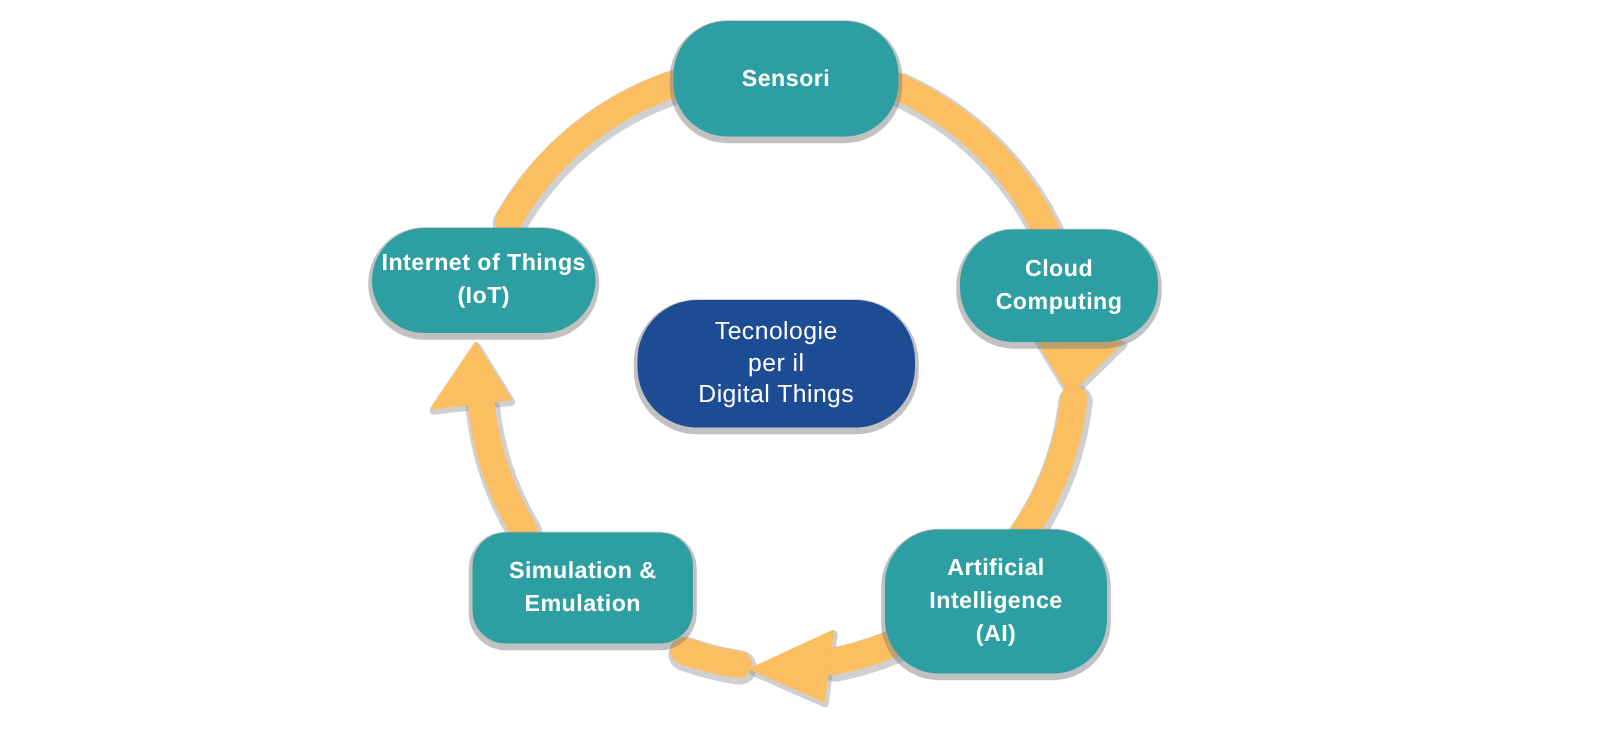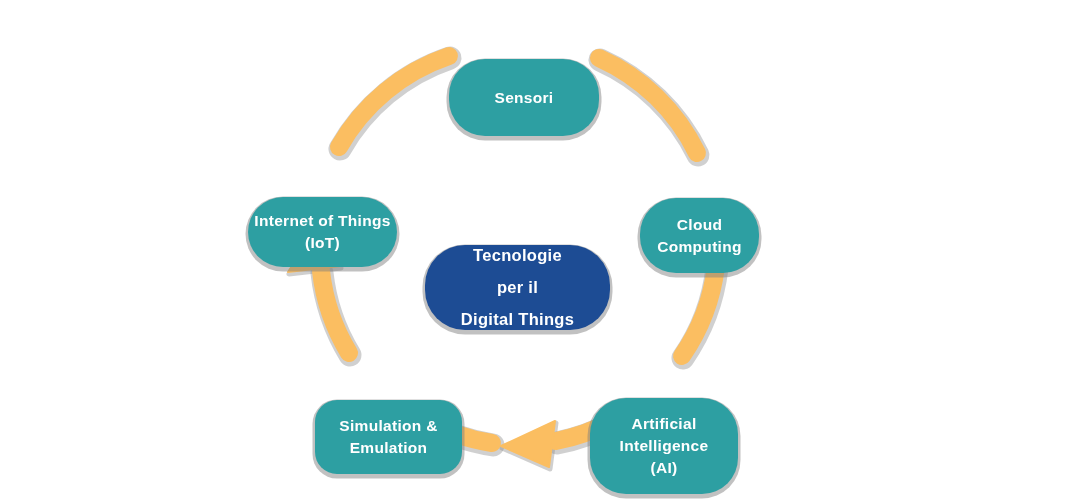--- a/index.html
+++ b/index.html
@@ -50,46 +50,44 @@
   }
   .node {
     position: absolute;
     display: flex;
     flex-direction: column;
     align-items: center;
     justify-content: center;
     text-align: center;
     color: var(--node-text, #ffffff);
     box-sizing: border-box;
-    margin-top: 45px;
   }
   .node.teal {
     background: var(--teal, #2d9fa2);
     border-radius: 36px;
     font-size: 15.5px;
     font-weight: 600;
     letter-spacing: 0.3px;
     line-height: 22px;
     box-shadow: 0 2px 0 2.5px rgba(125,125,125,0.48);
   }
   .node.blue {
     background: var(--blue, #1d4c94);
     border-radius: 40px;
     font-size: 16.5px;
-    font-weight: 700;
+    font-weight: 400;
     letter-spacing: 0.3px;
     line-height: 21px;
     box-shadow: 0 2px 0 2.5px rgba(125,125,125,0.48);
-    justify-content: space-between;
   }
   .node span { display: block; }
 
   #node-sensori     { left: 449px; top: 14px;  width: 150px; height: 77px; }
   #node-iot         { left: 248px; top: 152px; width: 149px; height: 70px; }
-  #node-cloud       { left: 640px; top: 153px; width: 119px; height: 75px; }
+  #node-cloud       { left: 640px; top: 153px; width: 132px; height: 75px; }
   #node-simulation  { left: 315px; top: 355px; width: 147px; height: 74px; border-radius: 22px; }
   #node-ai          { left: 590px; top: 353px; width: 148px; height: 96px; }
   #node-center      { left: 425px; top: 200px; width: 185px; height: 85px; }
 </style>
 </head>
 <body>
 
 <div class="canvas">
 
   <svg class="arrows-svg" viewBox="0 0 1080 500">

